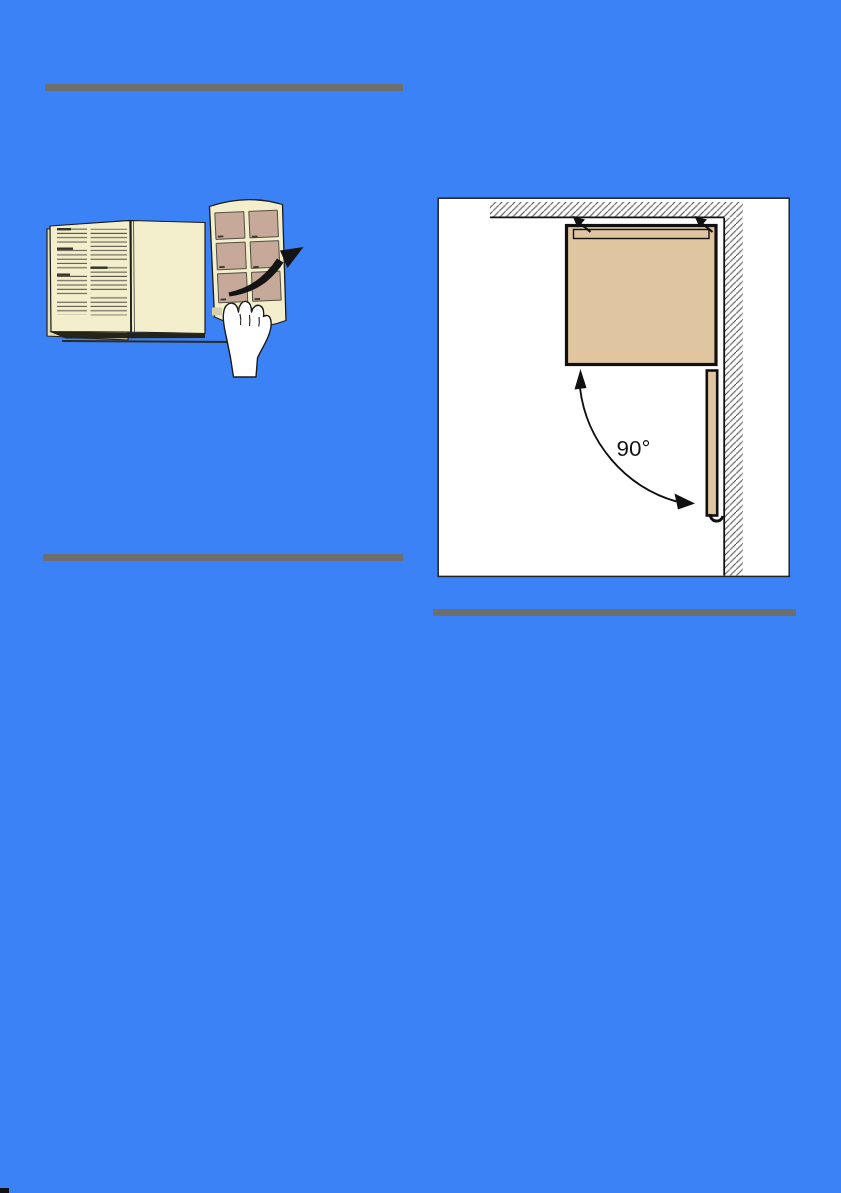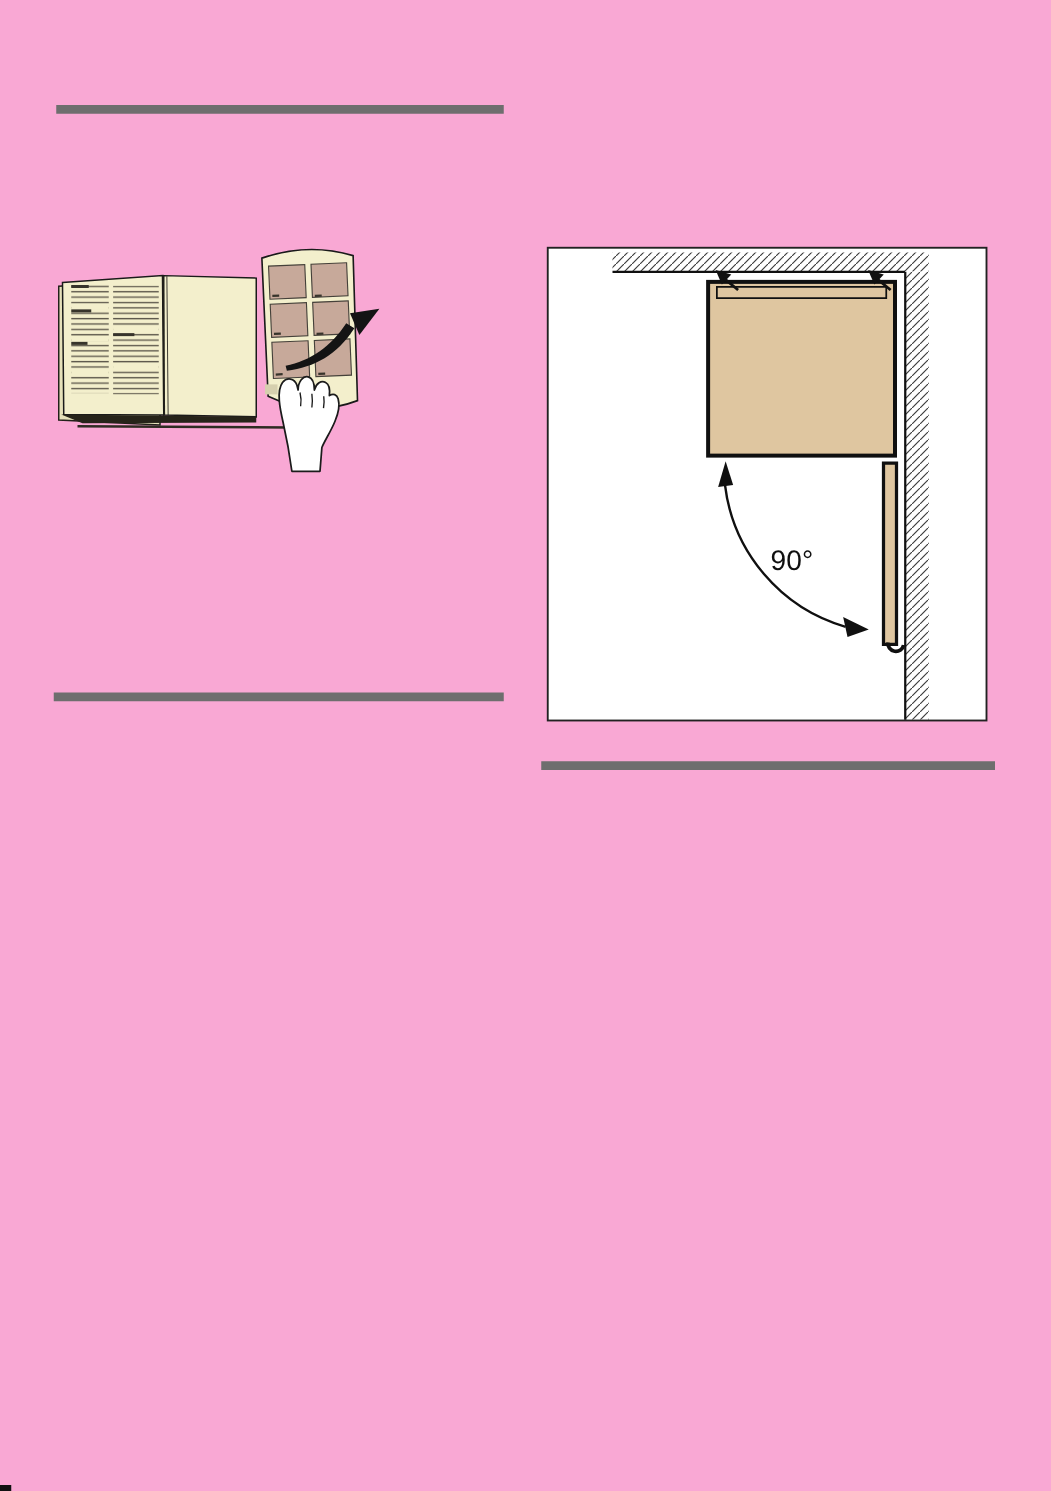--- a/index.html
+++ b/index.html
@@ -1,16 +1,16 @@
 <!DOCTYPE html>
 <html><head>
 <meta charset="utf-8">
 <style>
   html,body{margin:0;padding:0;background:#ffffff;}
-  .page{position:relative;width:841px;height:1193px;background:#f9a8d4;overflow:hidden;
+  .page{position:relative;width:841px;height:1193px;background:#3b82f6;overflow:hidden;
         font-family:"Liberation Sans",sans-serif;}
   .divider{position:absolute;background:#6e6e6e;}
   #divider-top-left{left:45px;top:84px;width:358px;height:7px;}
   #divider-bottom-left{left:43px;top:554px;width:360px;height:7px;}
   #divider-right{left:433px;top:609px;width:363px;height:7px;}
   #book-illustration{position:absolute;left:40px;top:190px;width:275px;height:195px;}
   #installation-diagram{position:absolute;left:436px;top:196px;width:356px;height:383px;}
   #corner-mark{position:absolute;left:0px;top:1188px;width:9px;height:5px;background:#111111;}
   text.angle{font-family:"Liberation Sans","DejaVu Sans",sans-serif;font-size:22.5px;}
 </style>

